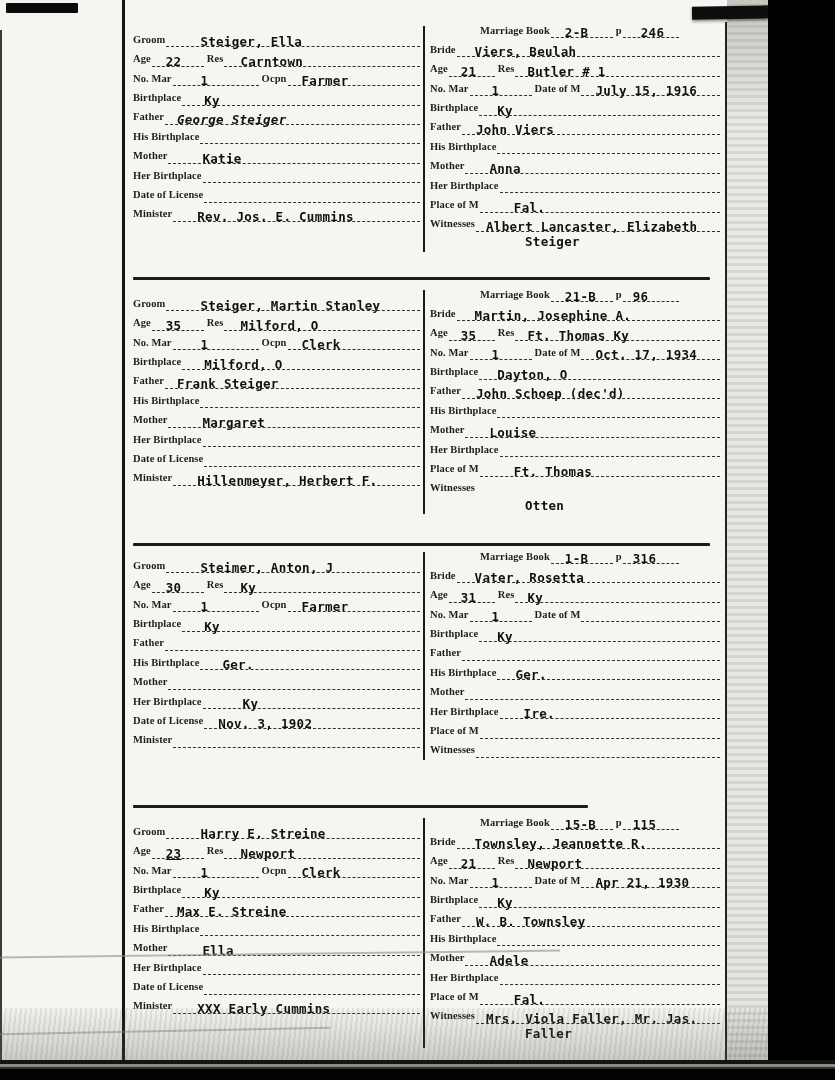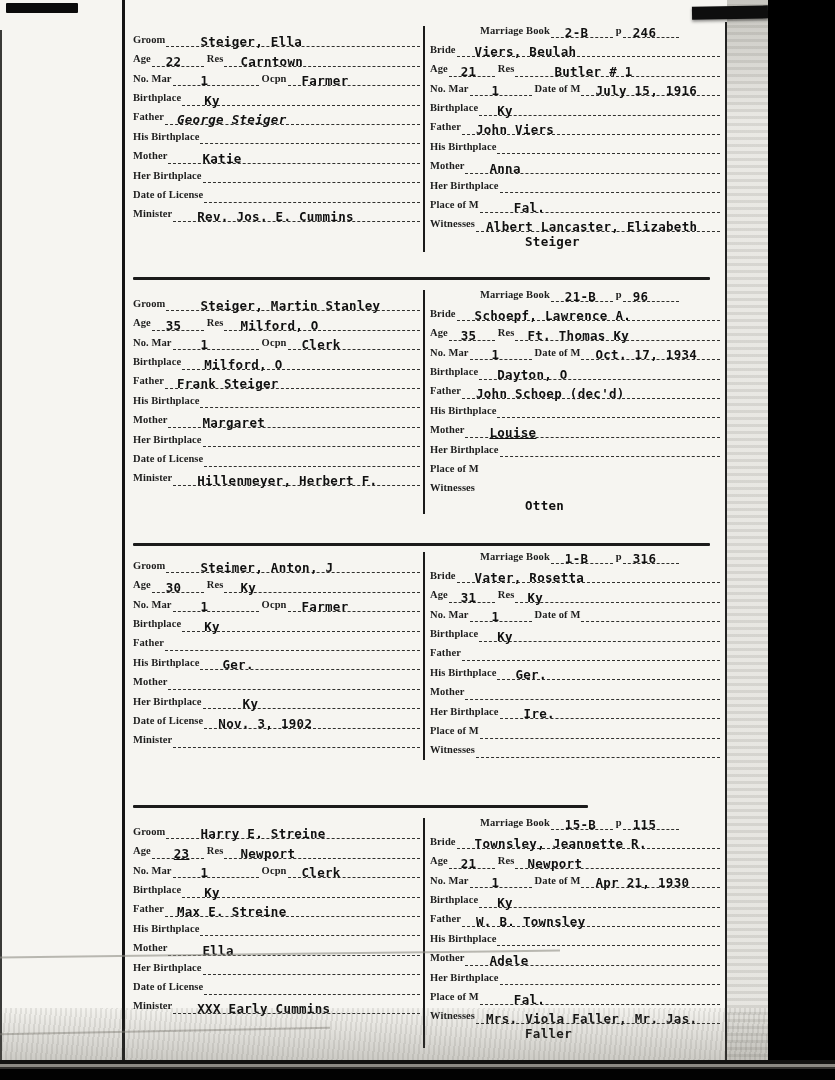--- a/index.html
+++ b/index.html
@@ -150,37 +150,37 @@
           </div>
         </div>
         <div class="bcol" style="top: 0px;">
           <div class="row bookrow">
             <span class="lbl">Marriage Book</span>
             <div class="fline" style="width: 62px;">
               <span class="val" style="left: 14px;">2-B</span>
             </div>
             <span class="lbl" style="margin-left: 3px;">p</span>
             <div class="fline" style="width: 56px;">
-              <span class="val" style="left: 10px;">246</span>
+              <span class="val" style="left: 18px;">246</span>
             </div>
           </div>
           <div class="row">
             <span class="lbl">Bride</span>
             <div class="fline grow">
               <span class="val" style="left: 18px;">Viers, Beulah</span>
             </div>
           </div>
           <div class="row">
             <span class="lbl">Age</span>
             <div class="fline" style="width: 46px;">
               <span class="val" style="left: 12px;">21</span>
             </div>
             <span class="lbl" style="margin-left: 3px;">Res</span>
             <div class="fline grow">
-              <span class="val" style="left: 12px; margin-left: 27px;">Butler # 1</span>
+              <span class="val" style="left: 12px;">Butler # 1</span>
             </div>
           </div>
           <div class="row">
             <span class="lbl">No. Mar</span>
             <div class="fline" style="width: 62px;">
               <span class="val" style="left: 22px;">1</span>
             </div>
             <span class="lbl" style="margin-left: 3px;">Date of M</span>
             <div class="fline grow">
               <span class="val" style="left: 14px;">July 15, 1916</span>
@@ -312,21 +312,21 @@
               <span class="val" style="left: 14px;">21-B</span>
             </div>
             <span class="lbl" style="margin-left: 3px;">p</span>
             <div class="fline" style="width: 56px;">
               <span class="val" style="left: 10px;">96</span>
             </div>
           </div>
           <div class="row">
             <span class="lbl">Bride</span>
             <div class="fline grow">
-              <span class="val" style="left: 18px;">Schoepf, Lawrence A.</span>
+              <span class="val" style="left: 18px;">Martin, Josephine A.</span>
             </div>
           </div>
           <div class="row">
             <span class="lbl">Age</span>
             <div class="fline" style="width: 46px;">
               <span class="val" style="left: 12px;">35</span>
             </div>
             <span class="lbl" style="margin-left: 3px;">Res</span>
             <div class="fline grow">
               <span class="val" style="left: 12px;">Ft. Thomas Ky</span>
@@ -356,31 +356,34 @@
           </div>
           <div class="row">
             <span class="lbl">His Birthplace</span>
             <div class="fline grow">
               <span class="val" style="left: 18px;"></span>
             </div>
           </div>
           <div class="row">
             <span class="lbl">Mother</span>
             <div class="fline grow">
-              <span class="val" style="left: 24px; text-decoration: underline;">Louise</span>
+              <span class="val" style="left: 24px;">Louise</span>
             </div>
           </div>
           <div class="row">
             <span class="lbl">Her Birthplace</span>
             <div class="fline grow">
               <span class="val" style="left: 24px;"></span>
             </div>
           </div>
           <div class="row">
             <span class="lbl">Place of M</span>
+            <div class="fline grow">
+              <span class="val" style="left: 34px;">Ft. Thomas</span>
+            </div>
           </div>
           <div class="row">
             <span class="lbl">Witnesses</span>
           </div>
           <div class="row overflow">
             <span class="val-free">Otten</span>
           </div>
         </div>
       </div>
       <div class="record" style="top: 550px; height: 222px;">
@@ -541,21 +544,21 @@
         <div class="gcol" style="top: 4px;">
           <div class="row">
             <span class="lbl">Groom</span>
             <div class="fline grow">
               <span class="val" style="left: 34px;">Harry E. Streine</span>
             </div>
           </div>
           <div class="row">
             <span class="lbl">Age</span>
             <div class="fline" style="width: 52px;">
-              <span class="val" style="left: 22px; text-decoration: underline;">23</span>
+              <span class="val" style="left: 14px; text-decoration: underline;">23</span>
             </div>
             <span class="lbl" style="margin-left: 3px;">Res</span>
             <div class="fline grow">
               <span class="val" style="left: 16px;">Newport</span>
             </div>
           </div>
           <div class="row">
             <span class="lbl">No. Mar</span>
             <div class="fline" style="width: 86px;">
               <span class="val" style="left: 28px;">1</span>

